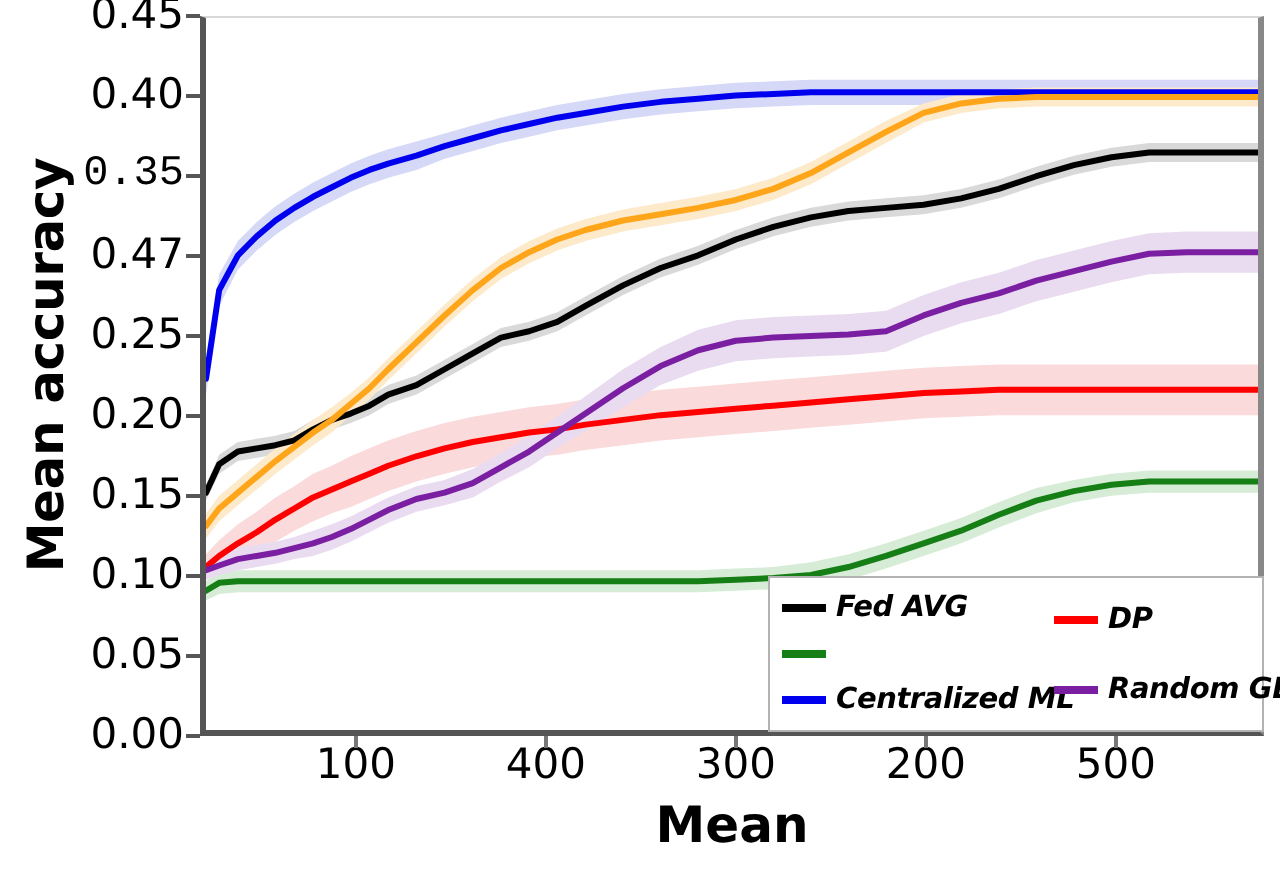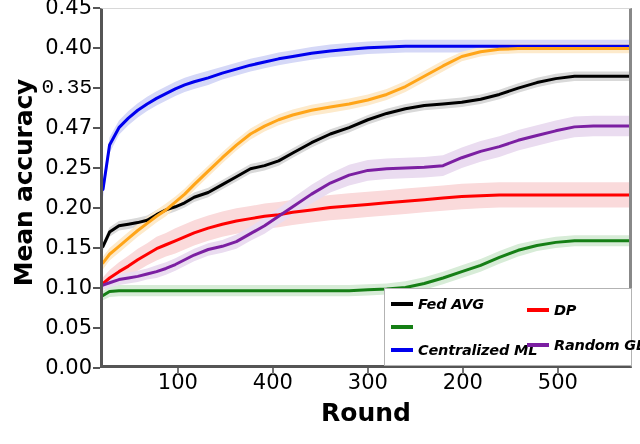--- a/index.html
+++ b/index.html
@@ -110,21 +110,21 @@
         <polygon points="0.00,274.40 6.65,272.00 16.15,268.00 25.65,266.40 35.15,264.80 44.65,262.40 54.15,259.20 63.65,256.00 73.15,252.00 82.65,247.20 92.15,242.40 106.40,236.80 120.65,233.60 134.90,228.00 149.15,220.00 163.40,211.20 177.65,201.60 191.90,191.20 210.90,177.60 229.90,166.40 248.90,157.60 267.90,152.80 286.90,151.20 305.90,150.40 324.90,149.60 343.90,148.00 362.90,140.00 381.90,133.60 400.90,128.80 419.90,122.40 438.90,117.60 457.90,112.80 476.90,108.80 495.90,108.00 514.90,108.00 532.00,108.00 532.00,128.80 514.90,128.80 495.90,128.80 476.90,129.60 457.90,133.60 438.90,138.40 419.90,143.20 400.90,149.60 381.90,154.40 362.90,160.80 343.90,168.80 324.90,170.40 305.90,171.20 286.90,172.00 267.90,173.60 248.90,178.40 229.90,185.60 210.90,196.80 191.90,208.80 177.65,217.60 163.40,227.20 149.15,234.40 134.90,242.40 120.65,246.40 106.40,249.60 92.15,255.20 82.65,260.00 73.15,264.80 63.65,268.80 54.15,272.00 44.65,273.60 35.15,276.00 25.65,277.60 16.15,279.20 6.65,281.60 0.00,284.00" fill="#eadcf0" stroke="none"></polygon>
         <polyline points="0.00,240.00 6.65,225.60 16.15,219.20 25.65,217.60 35.15,216.00 44.65,213.60 54.15,208.00 63.65,203.20 73.15,200.00 82.65,196.00 92.15,190.40 106.40,185.60 120.65,177.60 134.90,169.60 149.15,161.60 163.40,158.40 177.65,153.60 191.90,145.60 210.90,135.20 229.90,126.40 248.90,120.00 267.90,112.00 286.90,105.60 305.90,100.80 324.90,97.60 343.90,96.00 362.90,94.40 381.90,91.20 400.90,86.40 419.90,80.00 438.90,74.40 457.90,70.40 476.90,68.00 495.90,68.00 514.90,68.00 532.00,68.00" fill="none" stroke="#000000" stroke-width="3" stroke-linejoin="round" stroke-linecap="round" vector-effect="non-scaling-stroke"></polyline>
         <polyline points="0.00,289.60 6.65,285.60 16.15,284.80 25.65,284.80 35.15,284.80 44.65,284.80 54.15,284.80 63.65,284.80 73.15,284.80 82.65,284.80 92.15,284.80 106.40,284.80 120.65,284.80 134.90,284.80 149.15,284.80 163.40,284.80 177.65,284.80 191.90,284.80 210.90,284.80 229.90,284.80 248.90,284.80 267.90,284.00 286.90,283.20 305.90,281.60 324.90,277.60 343.90,272.00 362.90,265.60 381.90,259.20 400.90,251.20 419.90,244.00 438.90,239.20 457.90,236.00 476.90,234.40 495.90,234.40 514.90,234.40 532.00,234.40" fill="none" stroke="#157f15" stroke-width="3" stroke-linejoin="round" stroke-linecap="round" vector-effect="non-scaling-stroke"></polyline>
         <polyline points="0.00,182.40 6.65,137.60 16.15,120.00 25.65,110.40 35.15,102.40 44.65,96.00 54.15,90.40 63.65,85.60 73.15,80.80 82.65,76.80 92.15,73.60 106.40,69.60 120.65,64.80 134.90,60.80 149.15,56.80 163.40,53.60 177.65,50.40 191.90,48.00 210.90,44.80 229.90,42.40 248.90,40.80 267.90,39.20 286.90,38.40 305.90,37.60 324.90,37.60 343.90,37.60 362.90,37.60 381.90,37.60 400.90,37.60 419.90,37.60 438.90,37.60 457.90,37.60 476.90,37.60 495.90,37.60 514.90,37.60 532.00,37.60" fill="none" stroke="#0000ee" stroke-width="3" stroke-linejoin="round" stroke-linecap="round" vector-effect="non-scaling-stroke"></polyline>
         <polyline points="0.00,277.60 6.65,272.00 16.15,265.60 25.65,260.00 35.15,253.60 44.65,248.00 54.15,242.40 63.65,238.40 73.15,234.40 82.65,230.40 92.15,226.40 106.40,221.60 120.65,217.60 134.90,214.40 149.15,212.00 163.40,209.60 177.65,208.00 191.90,205.60 210.90,203.20 229.90,200.80 248.90,199.20 267.90,197.60 286.90,196.00 305.90,194.40 324.90,192.80 343.90,191.20 362.90,189.60 381.90,188.80 400.90,188.00 419.90,188.00 438.90,188.00 457.90,188.00 476.90,188.00 495.90,188.00 514.90,188.00 532.00,188.00" fill="none" stroke="#ff0000" stroke-width="3" stroke-linejoin="round" stroke-linecap="round" vector-effect="non-scaling-stroke"></polyline>
         <polyline points="0.00,256.80 6.65,248.00 16.15,240.00 25.65,232.00 35.15,224.00 44.65,216.80 54.15,209.60 63.65,203.20 73.15,195.20 82.65,187.20 92.15,177.60 106.40,164.00 120.65,150.40 134.90,137.60 149.15,126.40 163.40,118.40 177.65,112.00 191.90,107.20 210.90,102.40 229.90,99.20 248.90,96.00 267.90,92.00 286.90,86.40 305.90,78.40 324.90,68.00 343.90,57.60 362.90,48.00 381.90,43.20 400.90,40.80 419.90,40.00 438.90,40.00 457.90,40.00 476.90,40.00 495.90,40.00 514.90,40.00 532.00,40.00" fill="none" stroke="#ffa519" stroke-width="3" stroke-linejoin="round" stroke-linecap="round" vector-effect="non-scaling-stroke"></polyline>
         <polyline points="0.00,279.20 6.65,276.80 16.15,273.60 25.65,272.00 35.15,270.40 44.65,268.00 54.15,265.60 63.65,262.40 73.15,258.40 82.65,253.60 92.15,248.80 106.40,243.20 120.65,240.00 134.90,235.20 149.15,227.20 163.40,219.20 177.65,209.60 191.90,200.00 210.90,187.20 229.90,176.00 248.90,168.00 267.90,163.20 286.90,161.60 305.90,160.80 324.90,160.00 343.90,158.40 362.90,150.40 381.90,144.00 400.90,139.20 419.90,132.80 438.90,128.00 457.90,123.20 476.90,119.20 495.90,118.40 514.90,118.40 532.00,118.40" fill="none" stroke="#7b1fa2" stroke-width="3" stroke-linejoin="round" stroke-linecap="round" vector-effect="non-scaling-stroke"></polyline>
       </svg>
   </div>
 
-  <div id="xlabel">Round</div>
+  <div id="xlabel">Mean</div>
 
   <div id="legend">
     <div class="legend-grid">
       <div class="legend-col c1">
         <div class="legend-entry">
           <span class="legend-swatch" style="background:#000000"></span>
           <span class="legend-text">Fed AVG</span>
         </div>
         <div class="legend-entry">
           <span class="legend-swatch" style="background:#157f15"></span>

